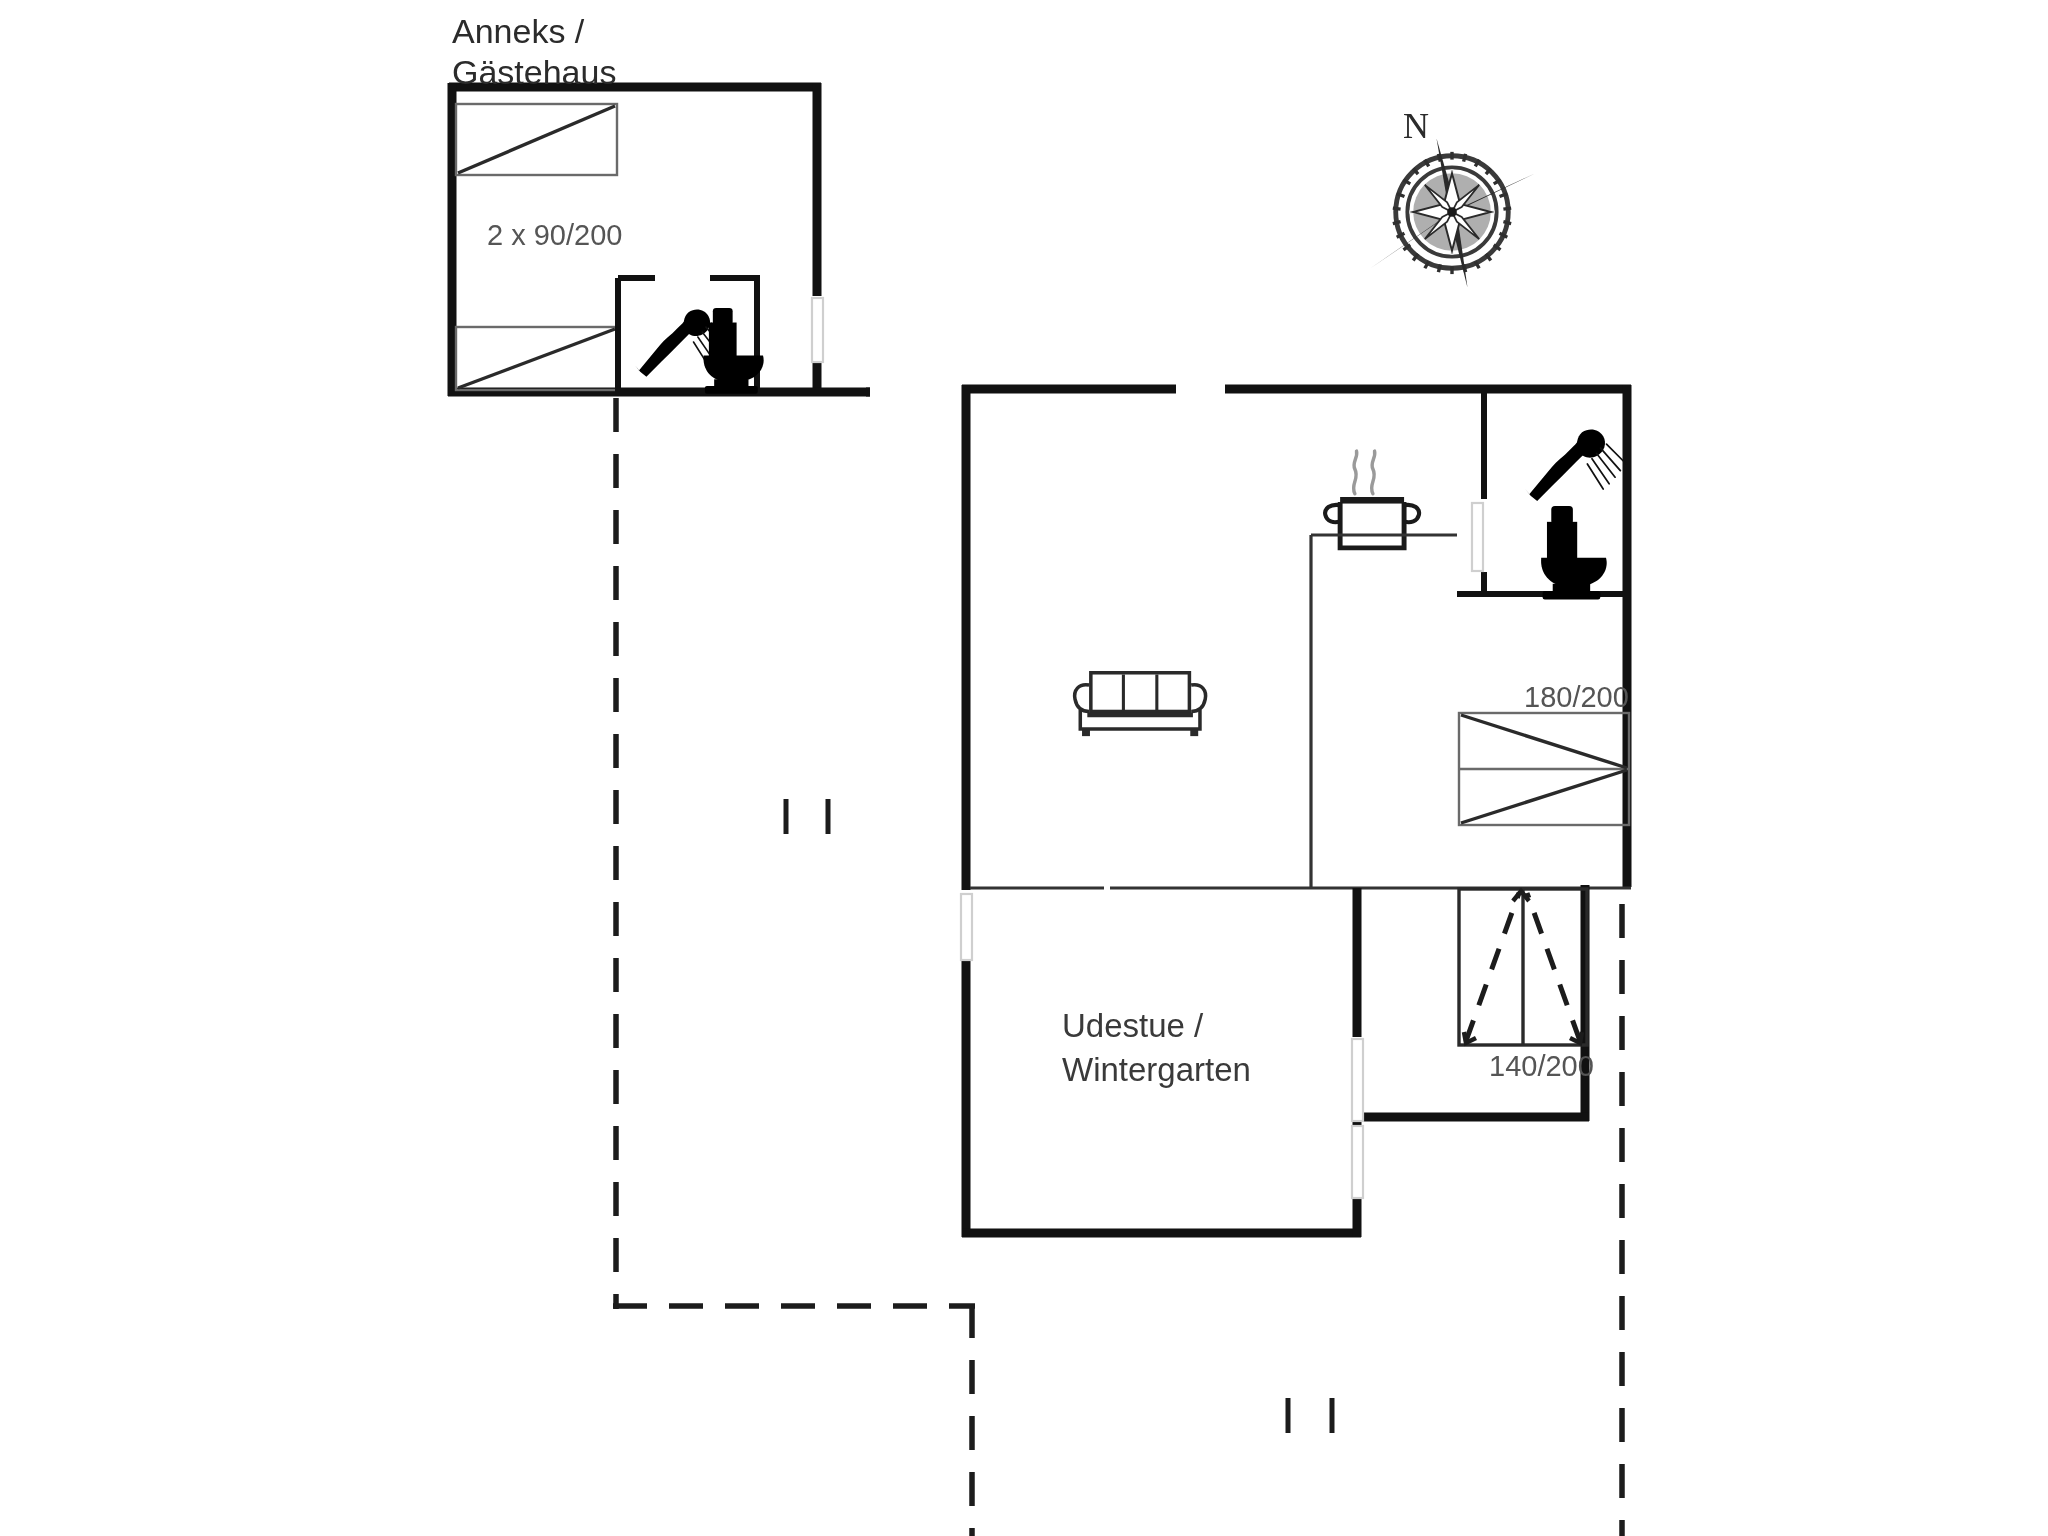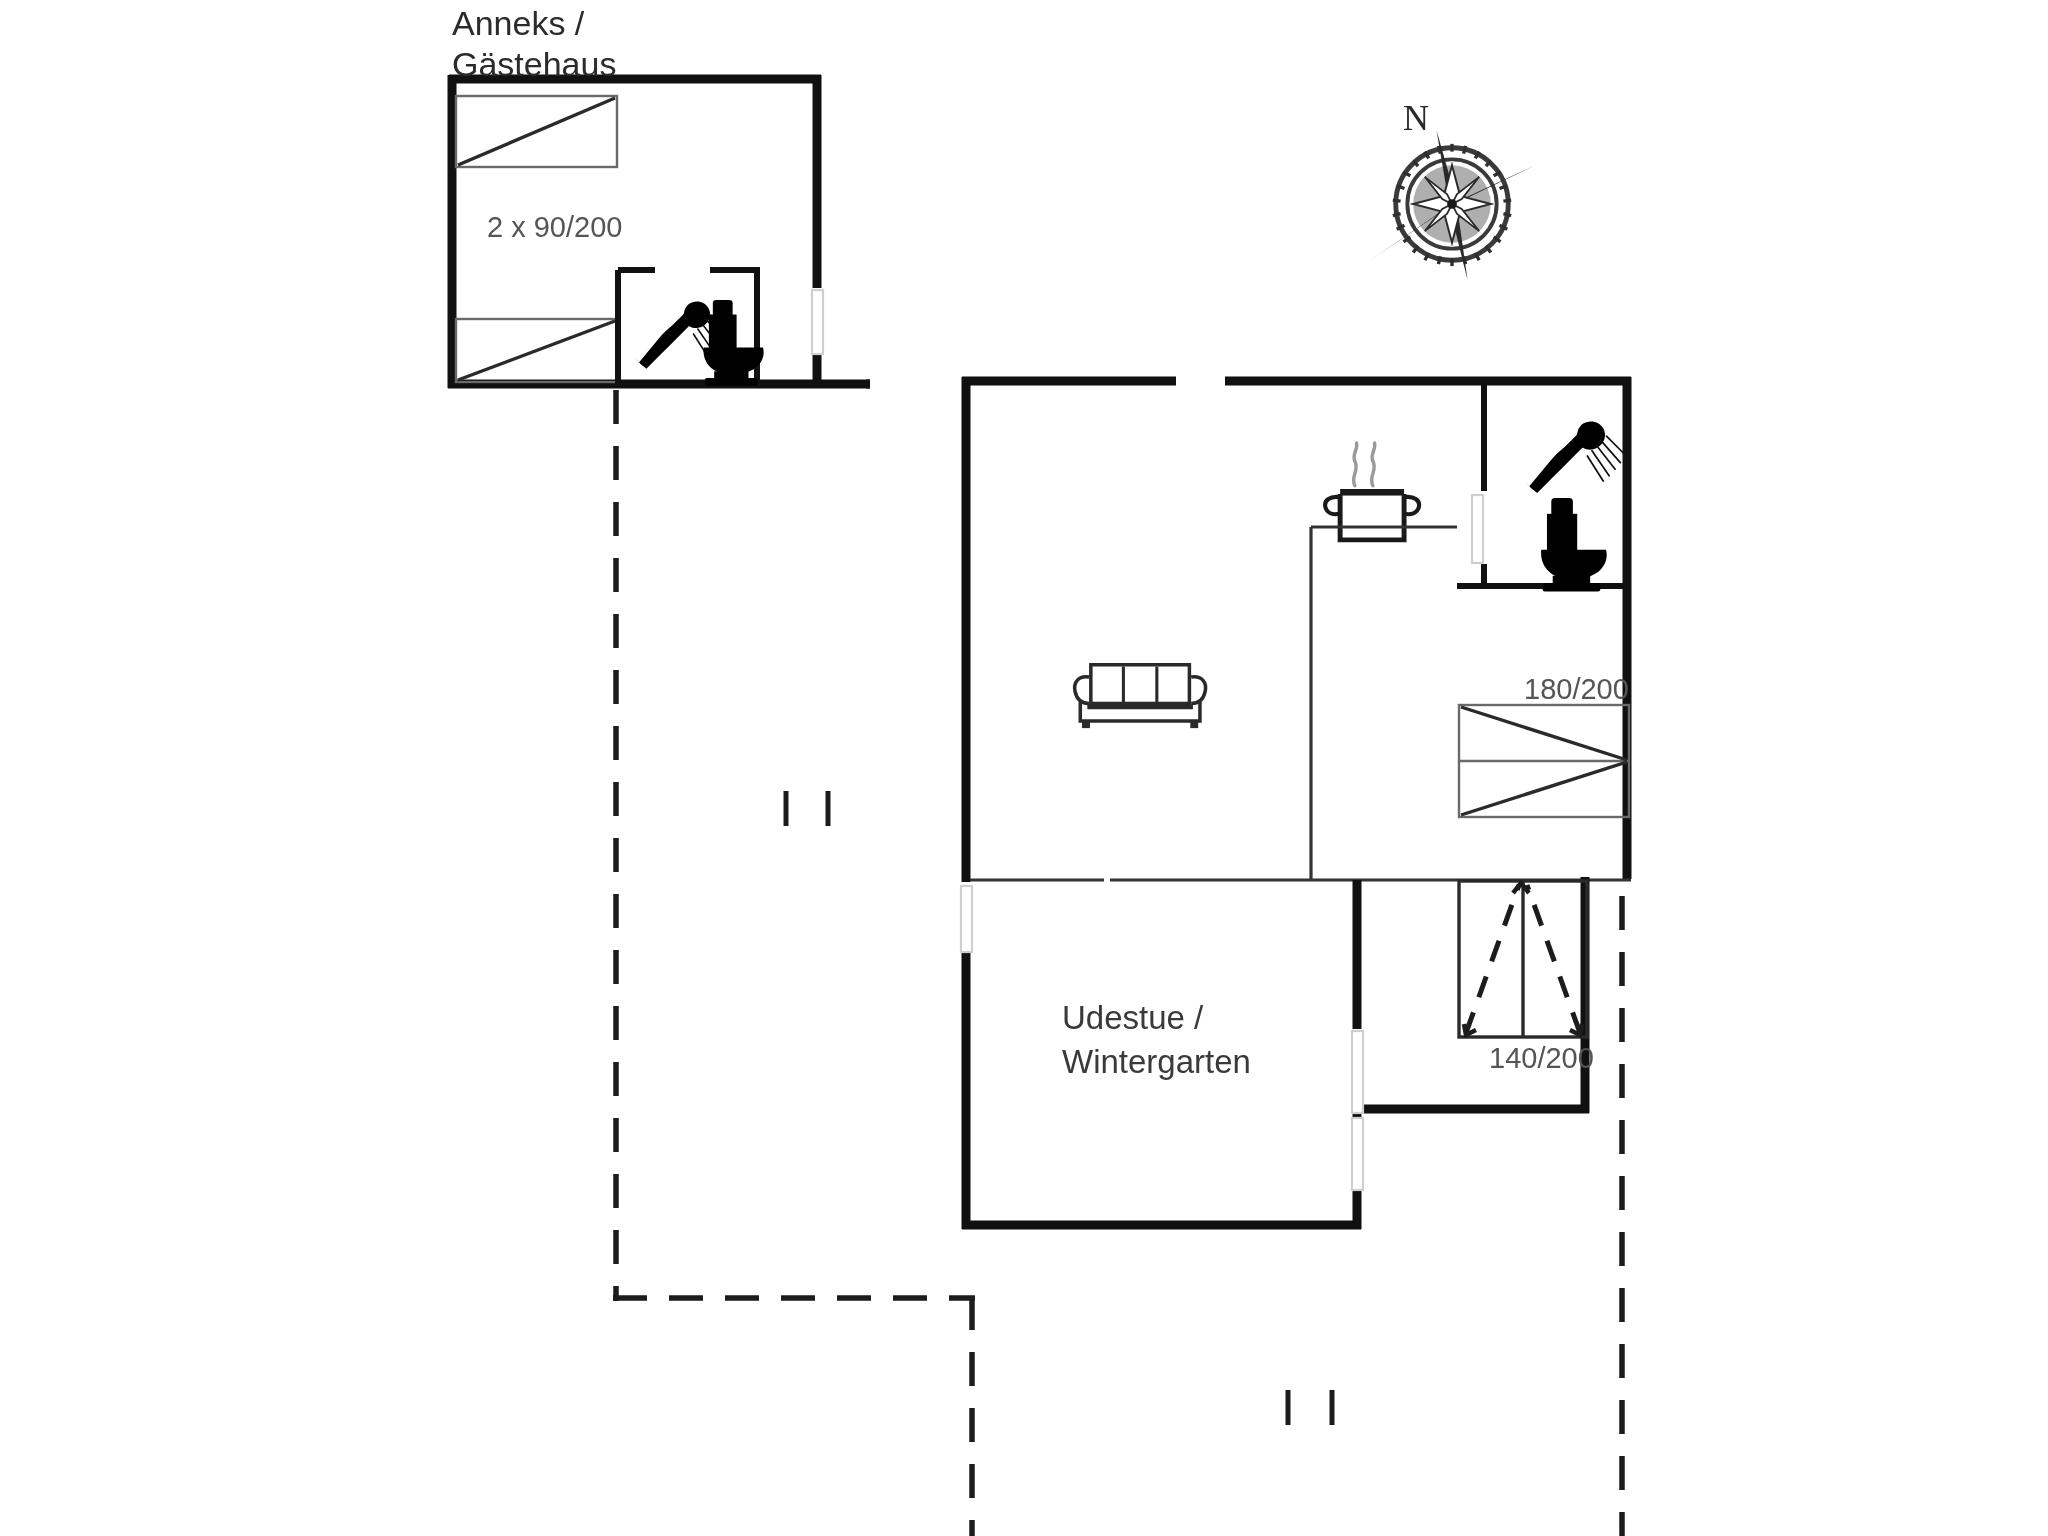--- a/index.html
+++ b/index.html
@@ -11,21 +11,21 @@
   body {
     width: 2048px;
     height: 1536px;
     position: relative;
     overflow: hidden;
     font-family: "Liberation Sans", sans-serif;
   }
   #plan-root {
     position: absolute;
     left: 0;
-    top: 8px;
+    top: 16px;
     width: 2048px;
     height: 1292px;
   }
   svg.floorplan {
     display: block;
     width: 2048px;
     height: 1536px;
     background: #ffffff;
   }
   text.room-label {

